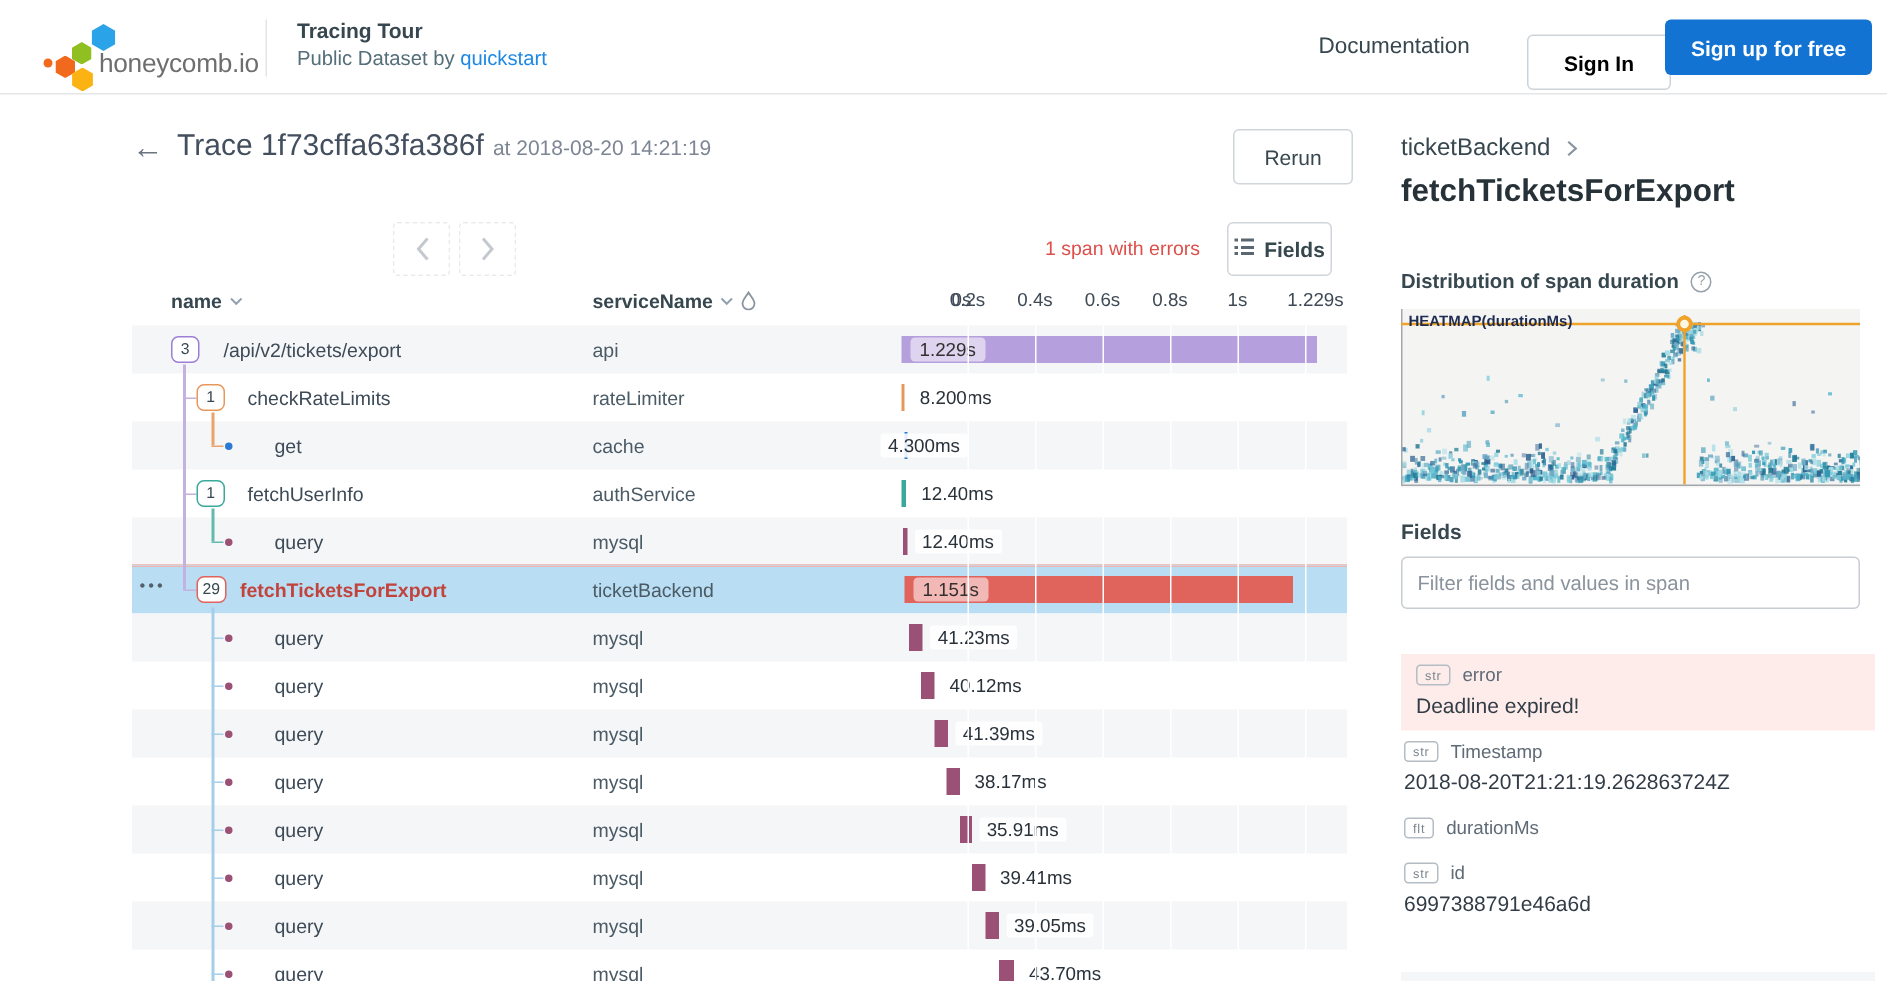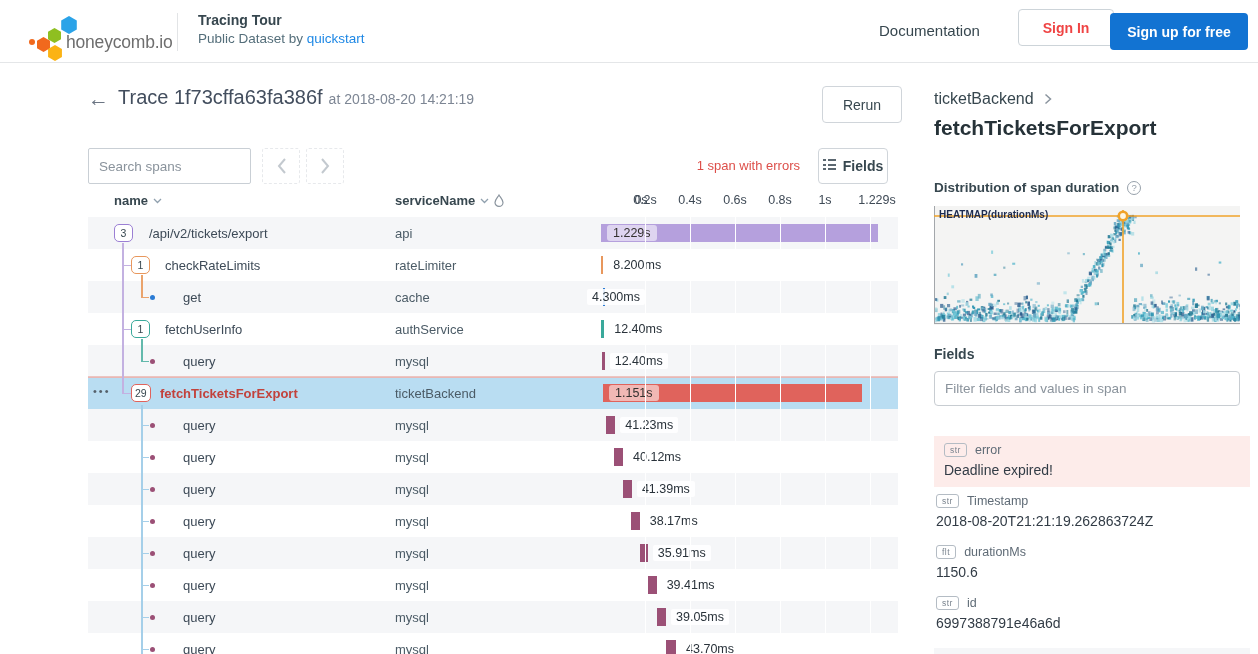--- a/index.html
+++ b/index.html
@@ -11,21 +11,21 @@
   .topnav { position:absolute; left:0; top:0; width:1258px; height:63px; background:#fff; border-bottom:1px solid #e4e6e8; }
   .logo { position:absolute; left:14px; top:6px; width:160px; height:52px; cursor:pointer; }
   .hex { position:absolute; clip-path:polygon(50% 0%,93.3% 25%,93.3% 75%,50% 100%,6.7% 75%,6.7% 25%); }
   .logo-text { position:absolute; left:52px; top:26px; font-size:17.5px; color:#6e6e6e; letter-spacing:-0.2px; }
   .nav-divider { position:absolute; left:177px; top:13px; width:1px; height:38px; background:#e2e4e6; }
   .ds-title { position:absolute; left:198px; top:12px; font-size:14px; font-weight:bold; color:#37474f; }
   .ds-sub { position:absolute; left:198px; top:31px; font-size:13.5px; color:#546e7a; }
   .ds-sub a { color:#1e88e5; text-decoration:none; cursor:pointer; }
   .nav-doc { position:absolute; left:879px; top:22px; font-size:15px; color:#37474f; cursor:pointer; }
   .btn { display:flex; align-items:center; justify-content:center; border-radius:4px; cursor:pointer; font-size:14px; }
-  .btn-signin { position:absolute; left:1018px; top:9px; width:96px; height:37px; border:1px solid #cdd4d9; background:#fff; font-weight:bold; color:#ef4444; }
+  .btn-signin { position:absolute; left:1018px; top:23px; width:96px; height:37px; border:1px solid #cdd4d9; background:#fff; font-weight:bold; color:#000000; }
   .btn-signup { position:absolute; left:1110px; top:13px; width:138px; height:37px; border:none; font-weight:bold; color:#fff; }
 
   
   .back-arrow { position:absolute; left:88px; top:87px; font-size:21px; color:#6b7583; cursor:pointer; }
   .trace-title { position:absolute; left:118px; top:86px; font-size:20px; color:#434e5e; white-space:nowrap; }
   .trace-title .at { font-size:14px; color:#7d8694; margin-left:6px; }
   .btn-rerun { position:absolute; left:822px; top:86px; width:80px; height:37px; border:1px solid #d0d5da; background:#fff; color:#37474f; }
 
   
   .search-input { position:absolute; left:88px; top:148px; width:163px; height:36px; border:1px solid #c9cfd5; border-radius:2px; padding:0 10px; font-size:13.5px; font-family:"Liberation Sans",sans-serif; color:#37474f; }
@@ -99,21 +99,20 @@
     <div class="btn btn-signin">Sign In</div>
     <div class="btn btn-signup" id="signup-btn" style="background: rgb(18, 115, 210);">Sign up for free</div>
   </div>
 
   <div class="back-arrow">←</div>
   <div class="trace-title">
     <span>Trace 1f73cffa63fa386f</span><span class="at">at 2018-08-20 14:21:19</span>
   </div>
   <div class="btn btn-rerun">Rerun</div>
 
-  <input class="search-input" placeholder="Search spans" style="">
   <div class="nav-chev" style="left:262px;">
     <svg width="11" height="18" viewBox="0 0 11 18">
         <path d="M9 2 L3 9 L9 16" stroke="#c3c9cf" stroke-width="2" fill="none"></path>
       </svg>
   </div>
   <div class="nav-chev" style="left:306px;">
     <svg width="11" height="18" viewBox="0 0 11 18">
         <path d="M2 2 L8 9 L2 16" stroke="#c3c9cf" stroke-width="2" fill="none"></path>
       </svg>
   </div>
@@ -1221,21 +1220,20 @@
           <span class="ftag">str</span>
           <span class="fname">Timestamp</span>
         </div>
         <div class="fval">2018-08-20T21:21:19.262863724Z</div>
       </div>
       <div class="field">
         <div class="field-head">
           <span class="ftag">flt</span>
           <span class="fname">durationMs</span>
         </div>
-        <div class="fval">1150.6</div>
       </div>
       <div class="field">
         <div class="field-head">
           <span class="ftag">str</span>
           <span class="fname">id</span>
         </div>
         <div class="fval">6997388791e46a6d</div>
       </div>
     </div>
   <div class="bottom-strip"></div>

